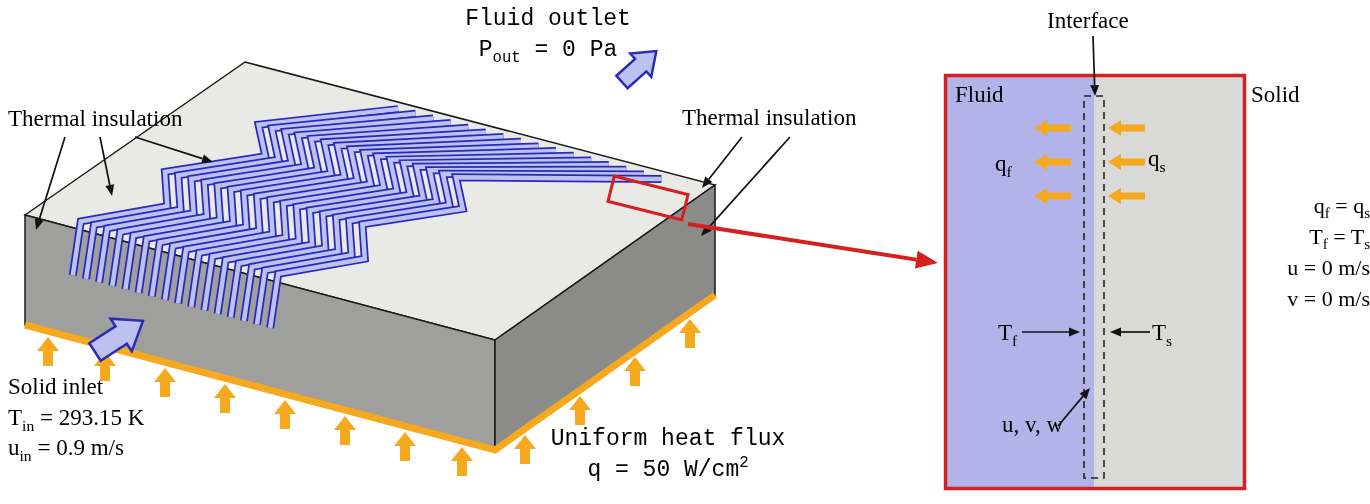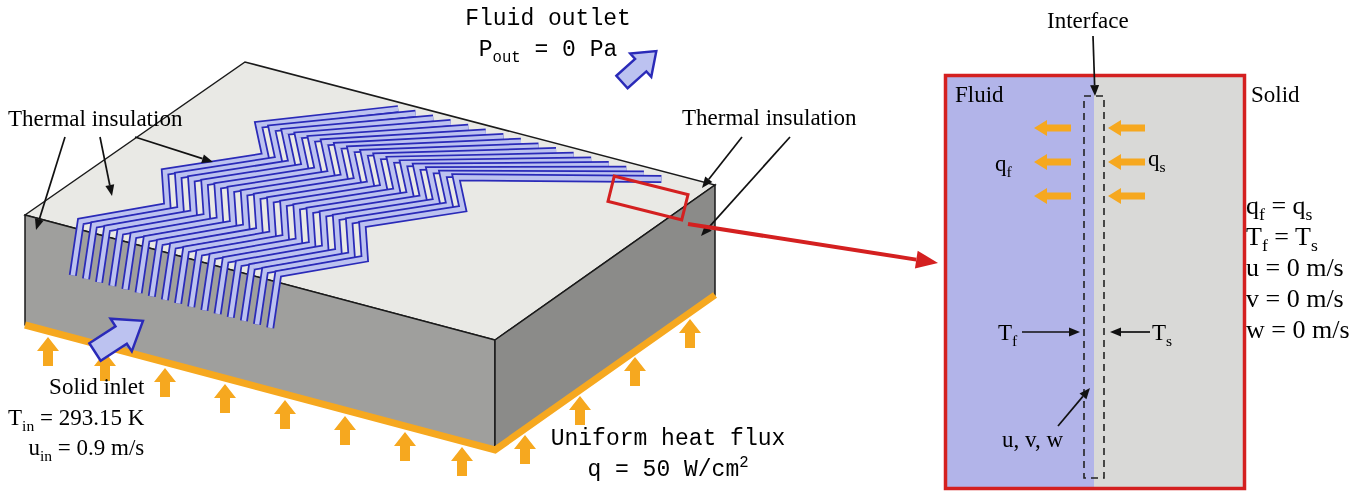--- a/index.html
+++ b/index.html
@@ -1,24 +1,24 @@
 <!DOCTYPE html>
 <html><head>
 <meta charset="utf-8">
 <style>
   * { margin:0; padding:0; box-sizing:border-box; }
   body { background:#fff; font-family:"Liberation Serif","DejaVu Serif",serif; color:#000; }
   .canvas { position:relative; width:1370px; height:504px; background:#fff; overflow:hidden; }
   .canvas svg { position:absolute; left:0; top:0; }
-  .lbl { position:absolute; font-size:23px; line-height:1.33; white-space:nowrap; z-index:2;text-align:right; }
+  .lbl { position:absolute; font-size:23px; line-height:1.33; white-space:nowrap; z-index:2; }
   .center { text-align:center;font-family:Liberation Mono, monospace; }
   sub { font-size:68%; line-height:0; }
   sup { font-size:68%; line-height:0; }
-  .eqs { position:absolute; left:1246px; top:190px; width:124px; text-align:left;
-         font-size:26px; line-height:31px; z-index:2; white-space:nowrap; }
+  .eqs { position:absolute; left:1246px; top:190px; width:124px; text-align:right;
+         font-size:22px; line-height:31px; z-index:2; white-space:nowrap; }
 </style>
 </head>
 <body>
 
 <div class="canvas">
 
   <svg id="diagram" width="1370" height="504" viewBox="0 0 1370 504">
     <defs>
       <path id="up-arrow" d="M0,0 L11,14 L5,14 L5,29 L-5,29 L-5,14 L-11,14 Z"></path>
       <path id="left-arrow" d="M0,0 L13,-8 L13,-3.5 L37,-3.5 L37,3.5 L13,3.5 L13,8 Z"></path>
@@ -151,23 +151,22 @@
   <div class="lbl" style="left:1047px;top:6px">Interface</div>
   <div class="lbl" style="left:955px;top:80px">Fluid</div>
   <div class="lbl" style="left:1251px;top:80px">Solid</div>
 
   <div class="lbl" style="left:995px;top:149px"><span>q</span><sub>f</sub></div>
   <div class="lbl" style="left:1148px;top:144px"><span>q</span><sub>s</sub></div>
 
   <div class="lbl" style="left:998px;top:318px"><span>T</span><sub>f</sub></div>
   <div class="lbl" style="left:1152px;top:318px"><span>T</span><sub>s</sub></div>
 
-  <div class="lbl" style="left:1002px;top:425px">u, v, w</div>
+  <div class="lbl" style="left:1002px;top:410px">u, v, w</div>
 
   <div class="eqs">
     <div><span>q</span><sub>f</sub><span> = </span><span>q</span><sub>s</sub></div>
     <div><span>T</span><sub>f</sub><span> = </span><span>T</span><sub>s</sub></div>
     <div><span>u</span><sub></sub><span> = </span><span>0 m/s</span><sub></sub></div>
     <div><span>v</span><sub></sub><span> = </span><span>0 m/s</span><sub></sub></div>
-    <div><span>w</span><sub></sub><span> = </span><span>0 m/s</span><sub></sub></div>
   </div>
 
 </div>
 
 </body></html>

